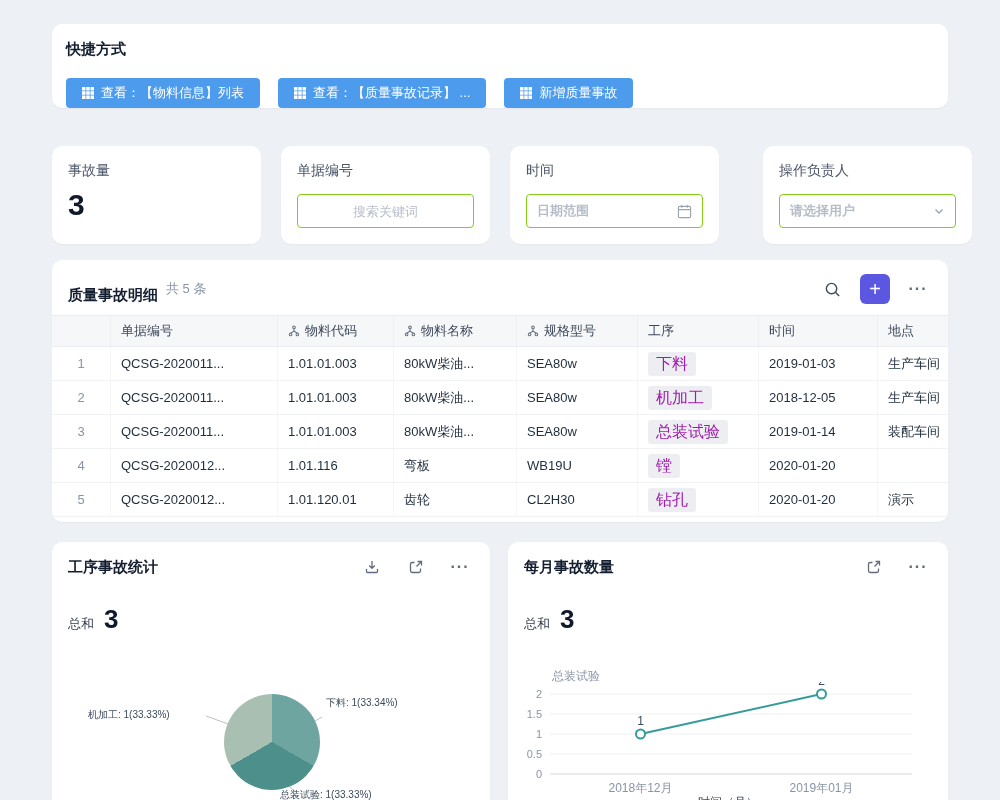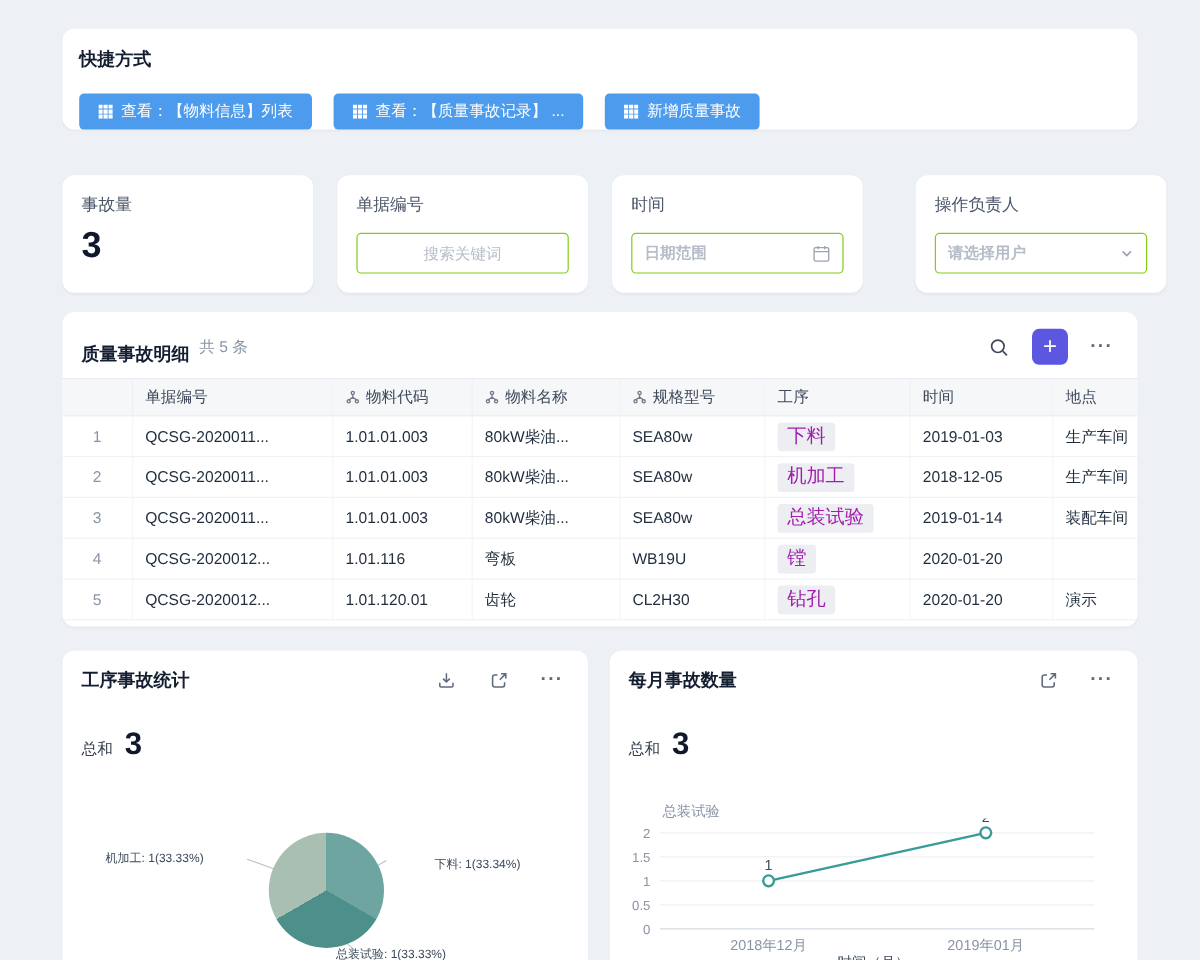--- a/index.html
+++ b/index.html
@@ -61,21 +61,21 @@
   .cc-title{font-size:15px;font-weight:700;color:#141e31;}
   .cc-actions{margin-left:auto;display:flex;align-items:center;gap:16px;}
   .total-row{position:absolute;left:16px;top:64px;display:flex;align-items:baseline;gap:10px;}
   .total-label{font-size:13px;color:#333d4d;}
   .total-value{font-size:26px;font-weight:700;color:#10192b;line-height:1;}
 
   .pie-area{position:absolute;left:0;top:120px;width:438px;height:160px;}
   .pie{position:absolute;left:172px;top:32px;width:96px;height:96px;border-radius:50%;}
   .pie-label{position:absolute;font-size:10px;color:#3c4a5c;white-space:nowrap;}
   .pl-left{left:36px;top:46px;}
-  .pl-right{left:274px;top:51px;margin-left:36px;}
+  .pl-right{left:274px;top:34px;}
   .pl-bottom{left:228px;top:126px;}
   .leader-svg{position:absolute;left:0;top:0;width:438px;height:160px;}
 
   .ylabel{position:absolute;left:44px;top:126px;font-size:12px;color:#8a94a6;}
   .line-chart{position:absolute;left:8px;top:140px;}
   .xlabel{position:absolute;left:0;width:440px;top:252px;text-align:center;font-size:12px;color:#3c4a5c;}
 </style>
 </head>
 <body>
 

